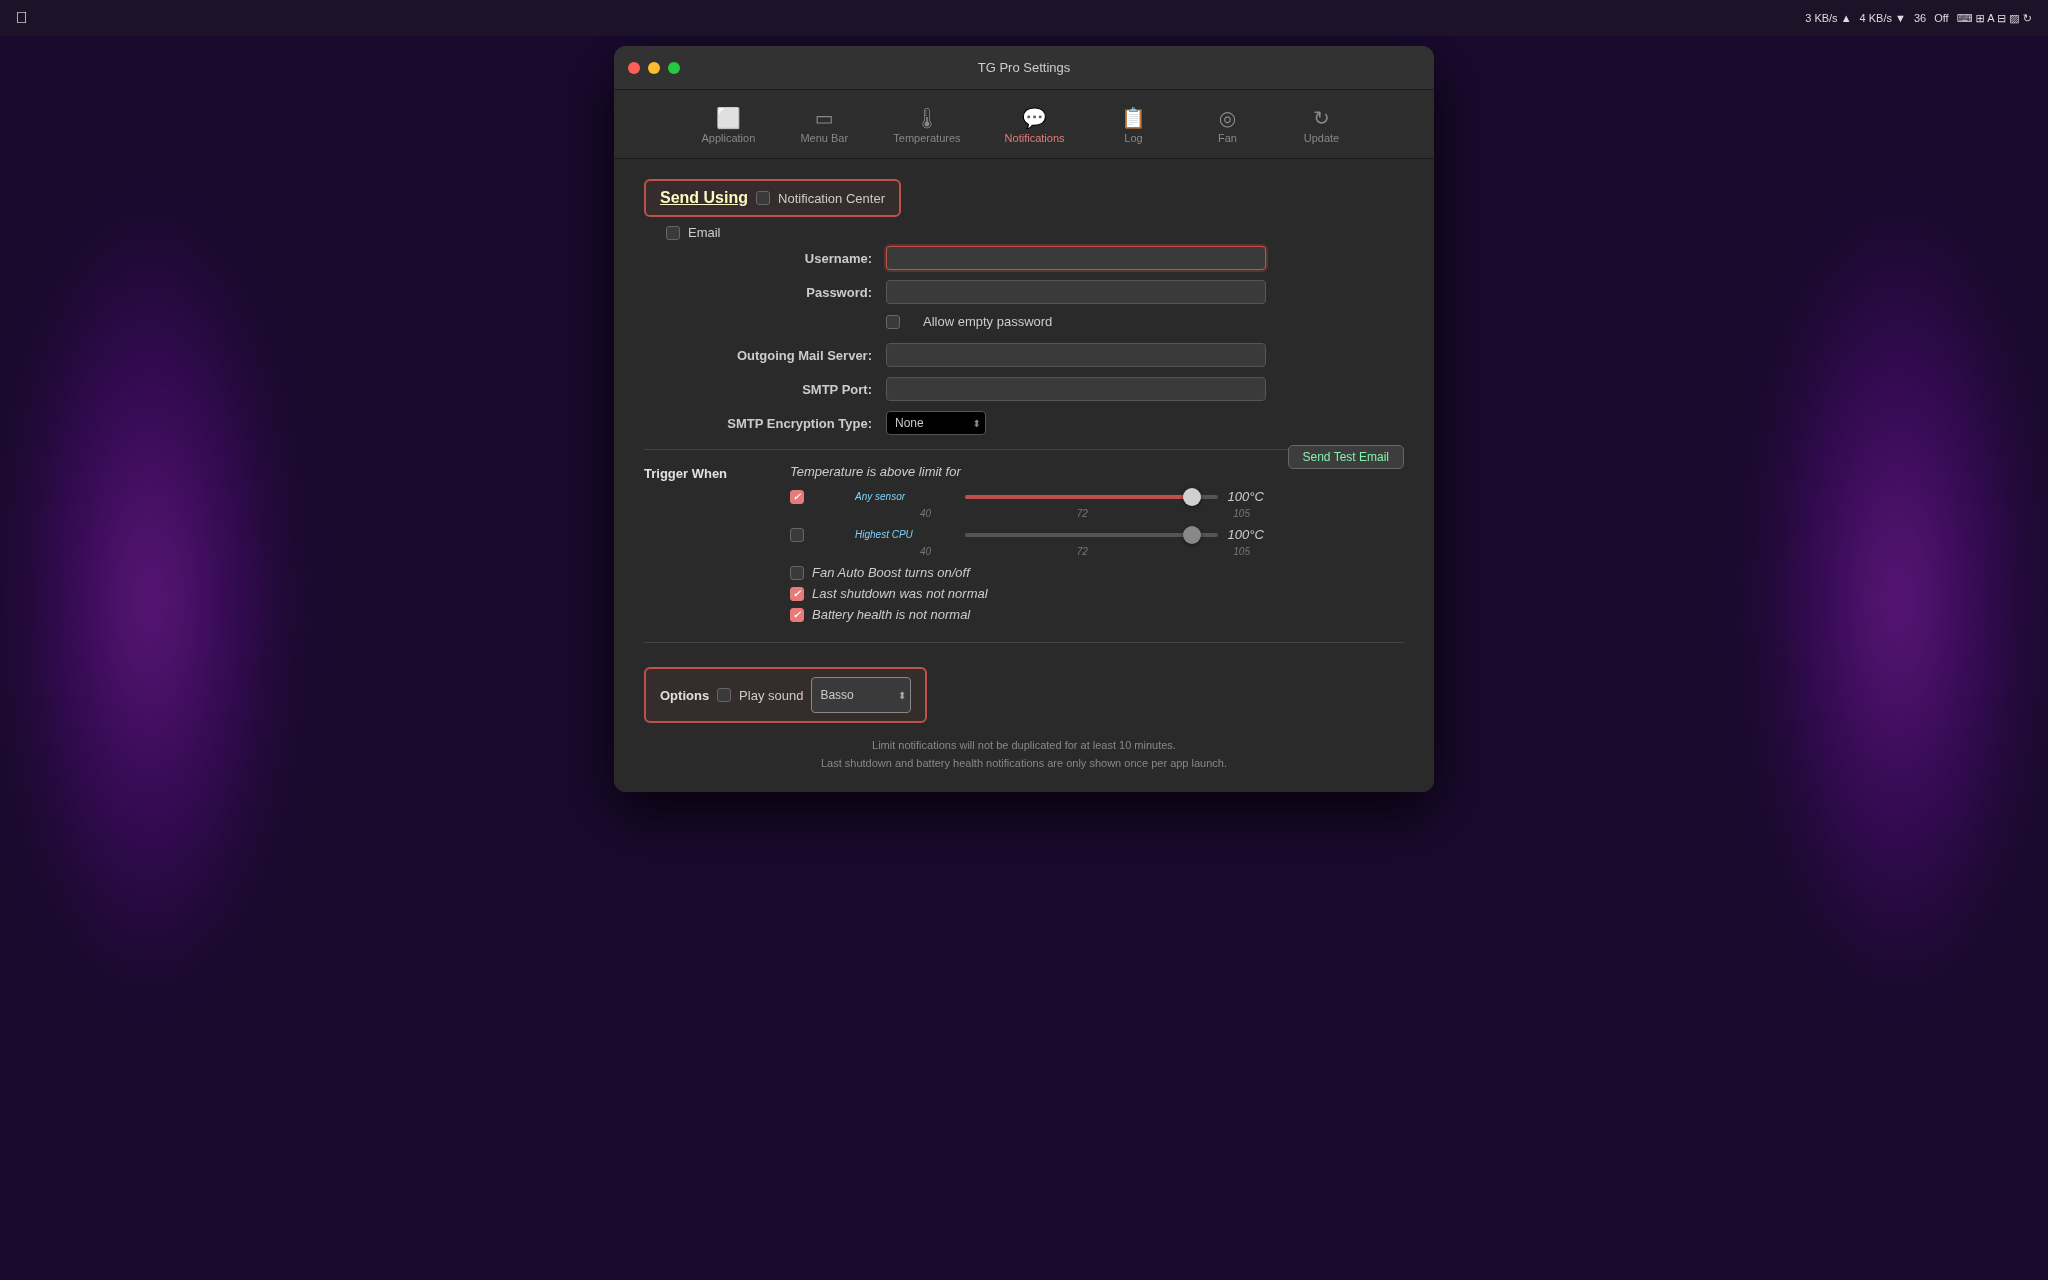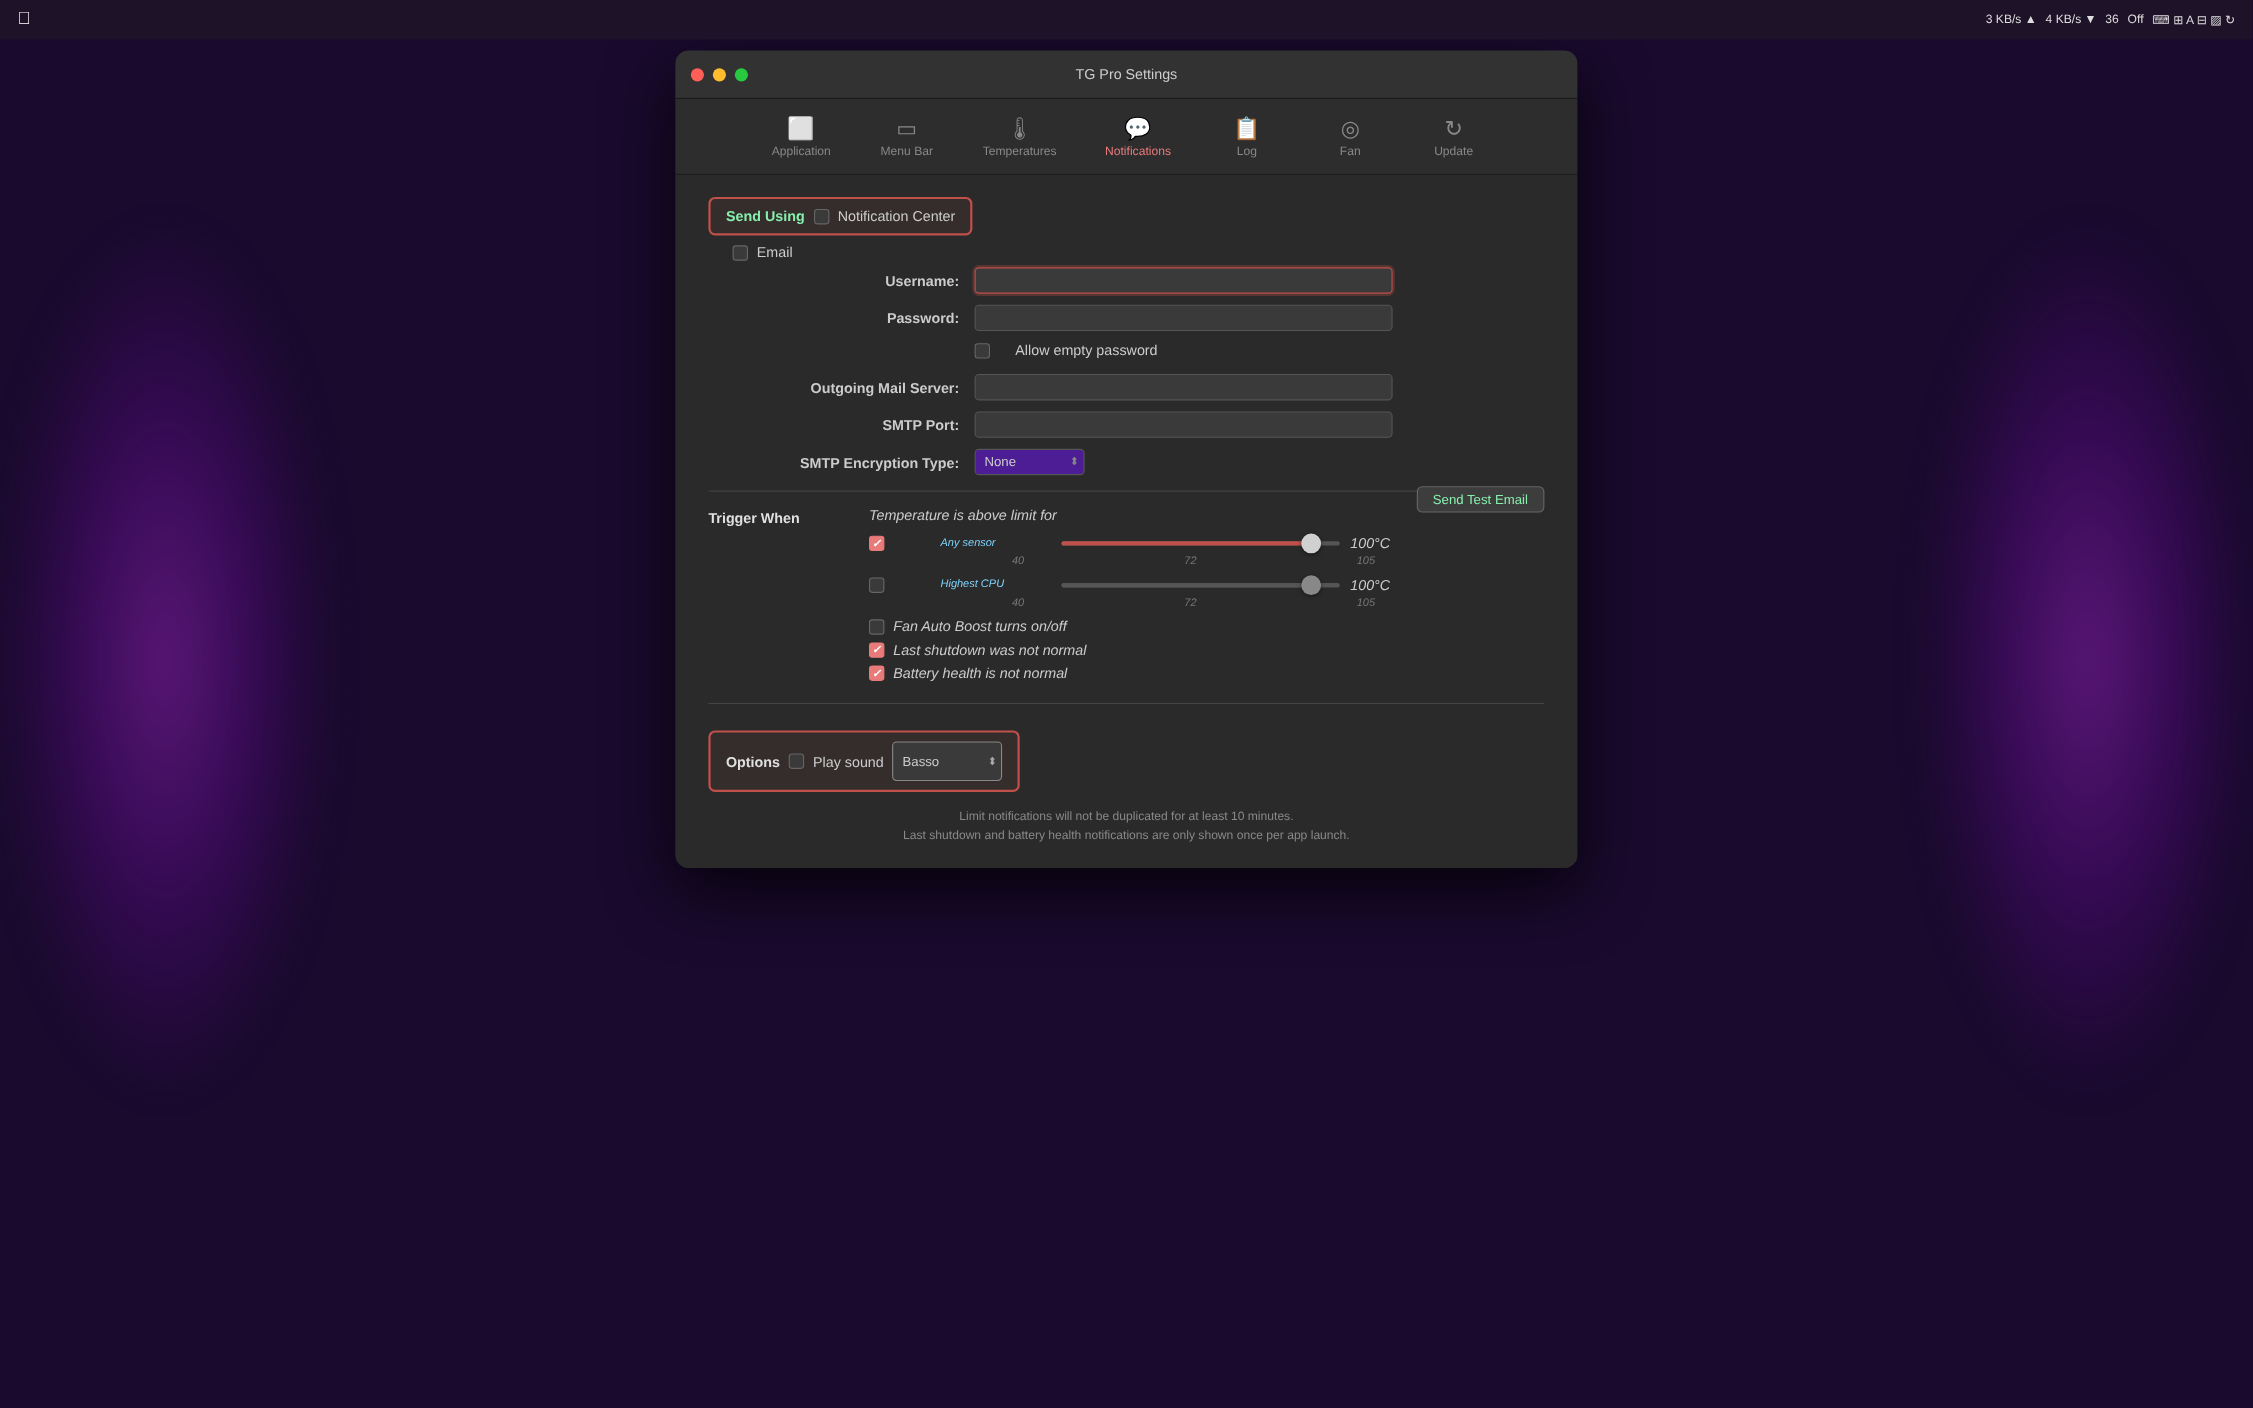--- a/index.html
+++ b/index.html
@@ -162,23 +162,24 @@
     .send-using-box {
       border: 2px solid #c0504a;
       border-radius: 6px;
       padding: 8px 14px;
       display: inline-flex;
       align-items: center;
       gap: 8px;
       background: rgba(192,80,74,0.08);
     }
     .send-using-label {
-      font-size: 13px;
+      font-size: 16px;
       font-weight: 600;
-      color: #86efac;
+      color: #fef9c3;
+      text-decoration: underline;
     }
 
     
     .checkbox-row {
       display: flex;
       align-items: center;
       gap: 8px;
       margin-bottom: 6px;
     }
     .checkbox {
@@ -247,21 +248,21 @@
     .allow-empty-row {
       display: flex;
       align-items: center;
       gap: 23px;
       padding-left: 220px;
       margin-bottom: 14px;
     }
 
     
     .dropdown {
-      background: #4c1d95;
+      background: #000000;
       border: 1px solid #555;
       border-radius: 4px;
       padding: 2px 24px 2px 8px;
       color: #ccc;
       font-size: 12px;
       height: 24px;
       position: relative;
       display: inline-flex;
       align-items: center;
       cursor: pointer;

